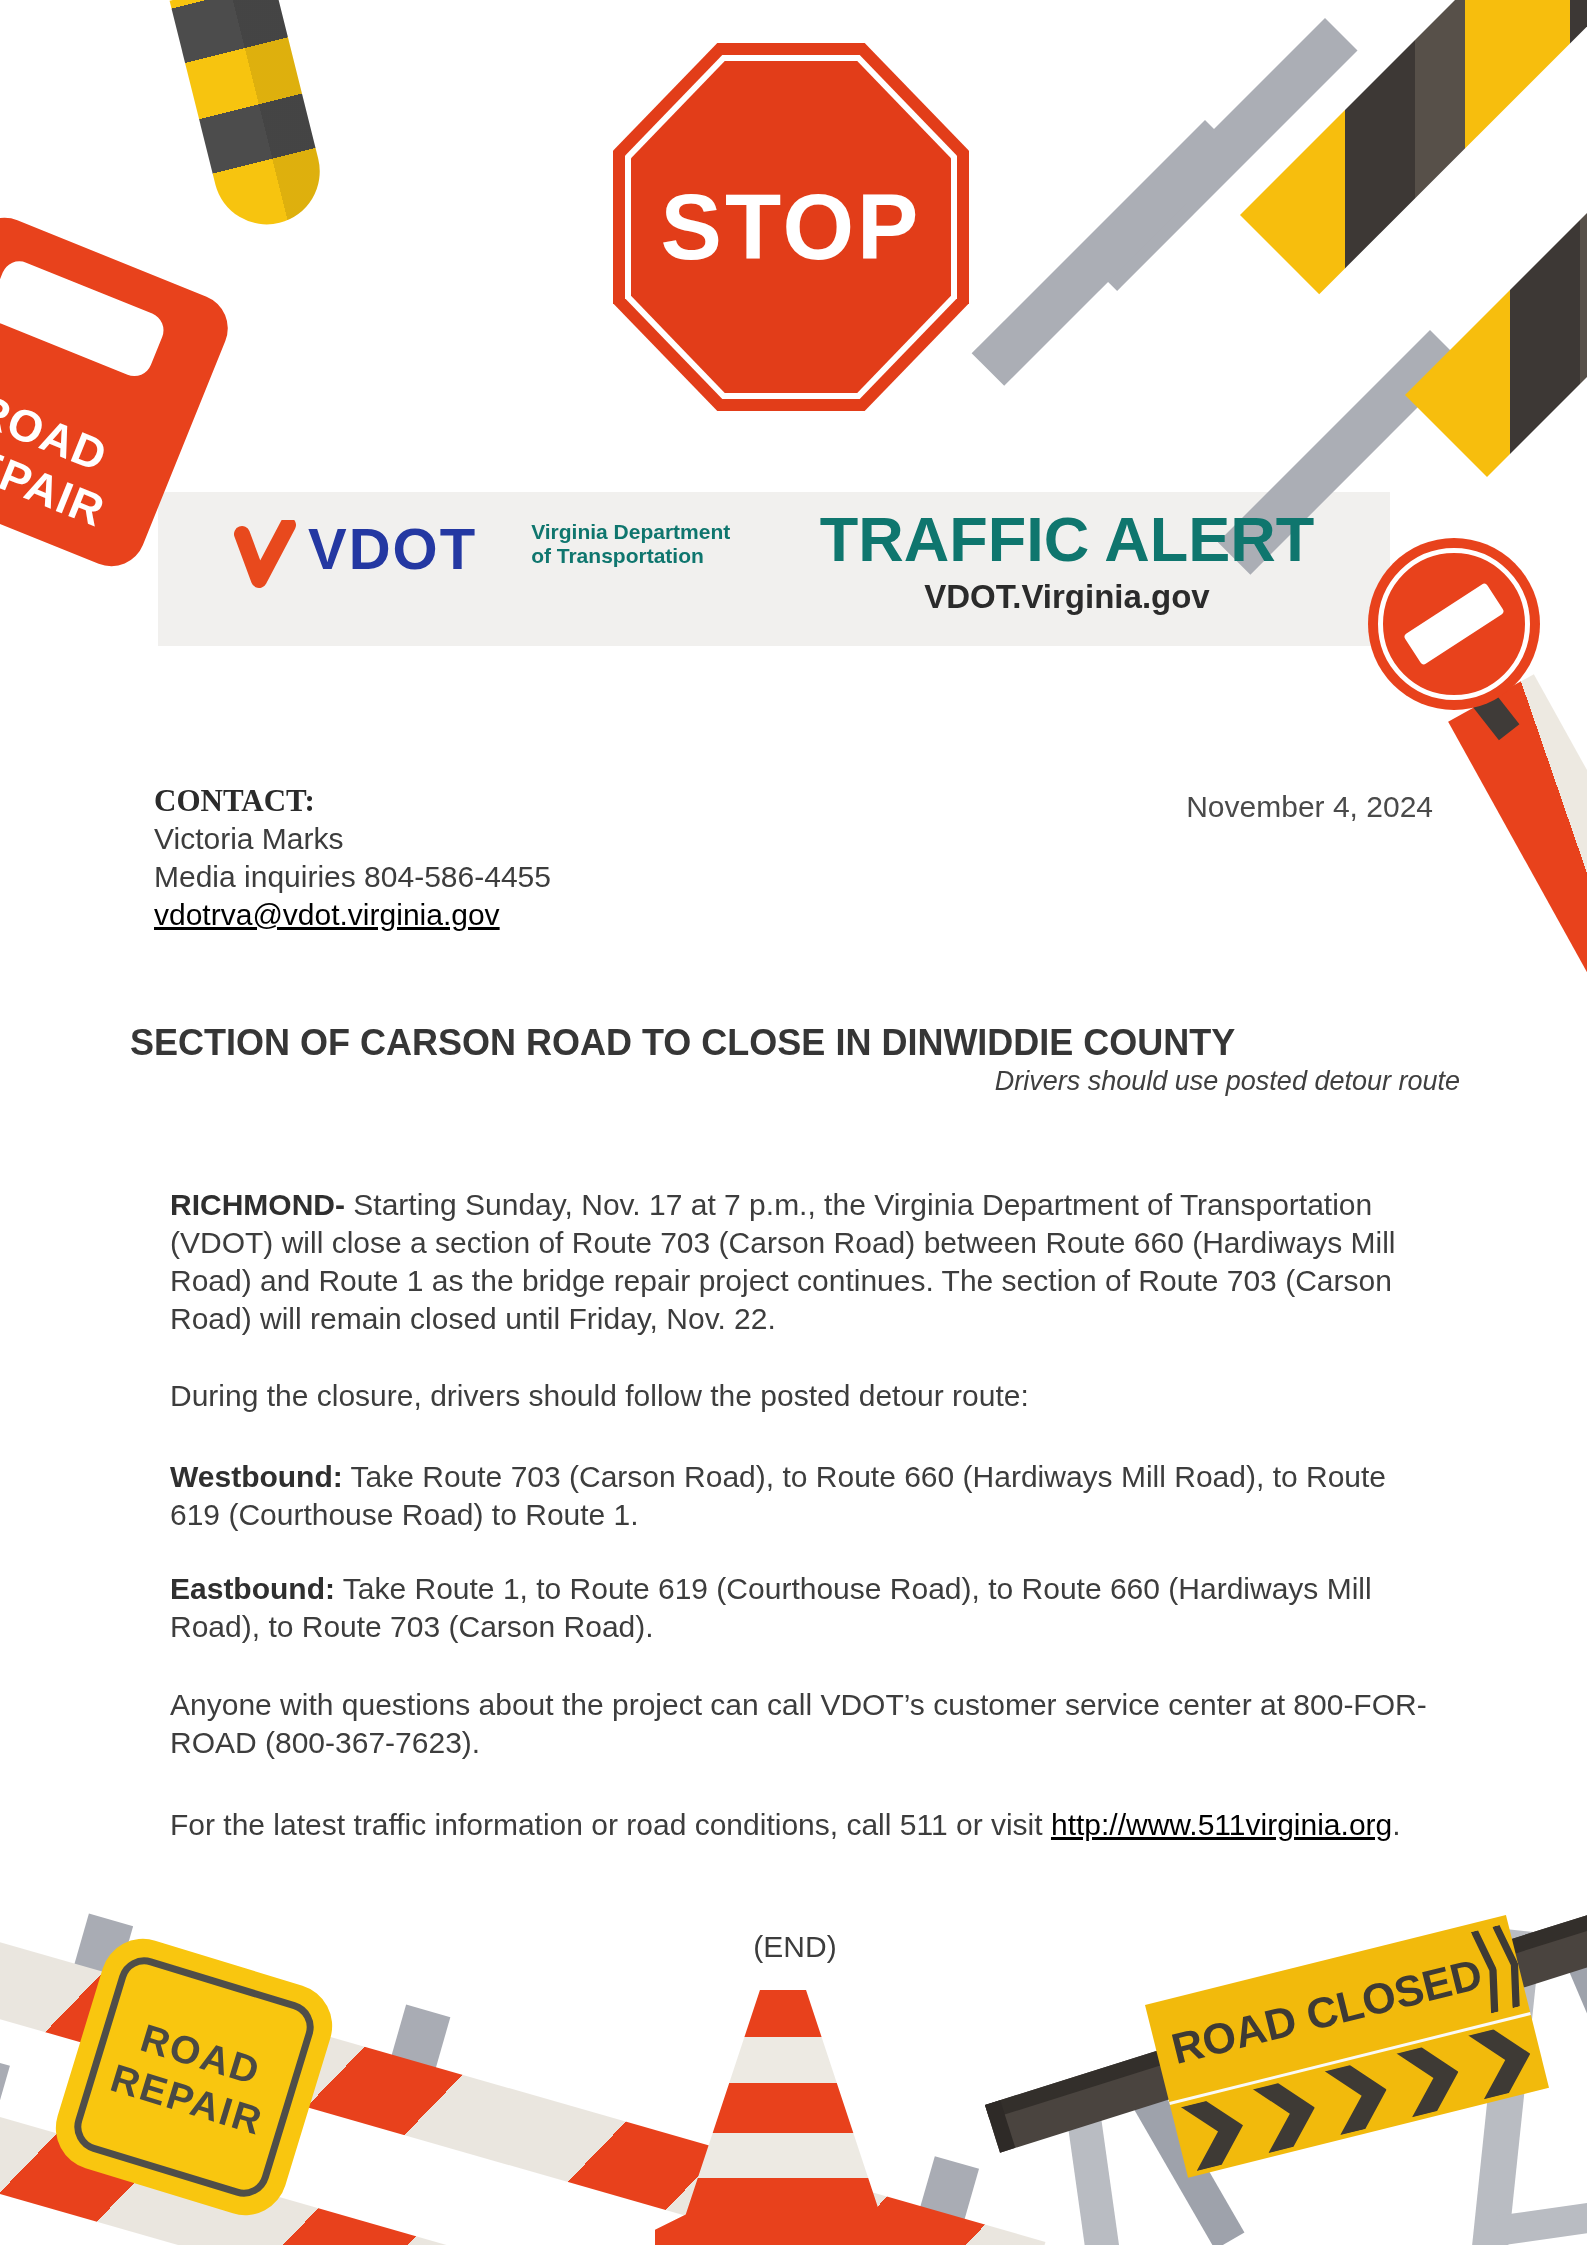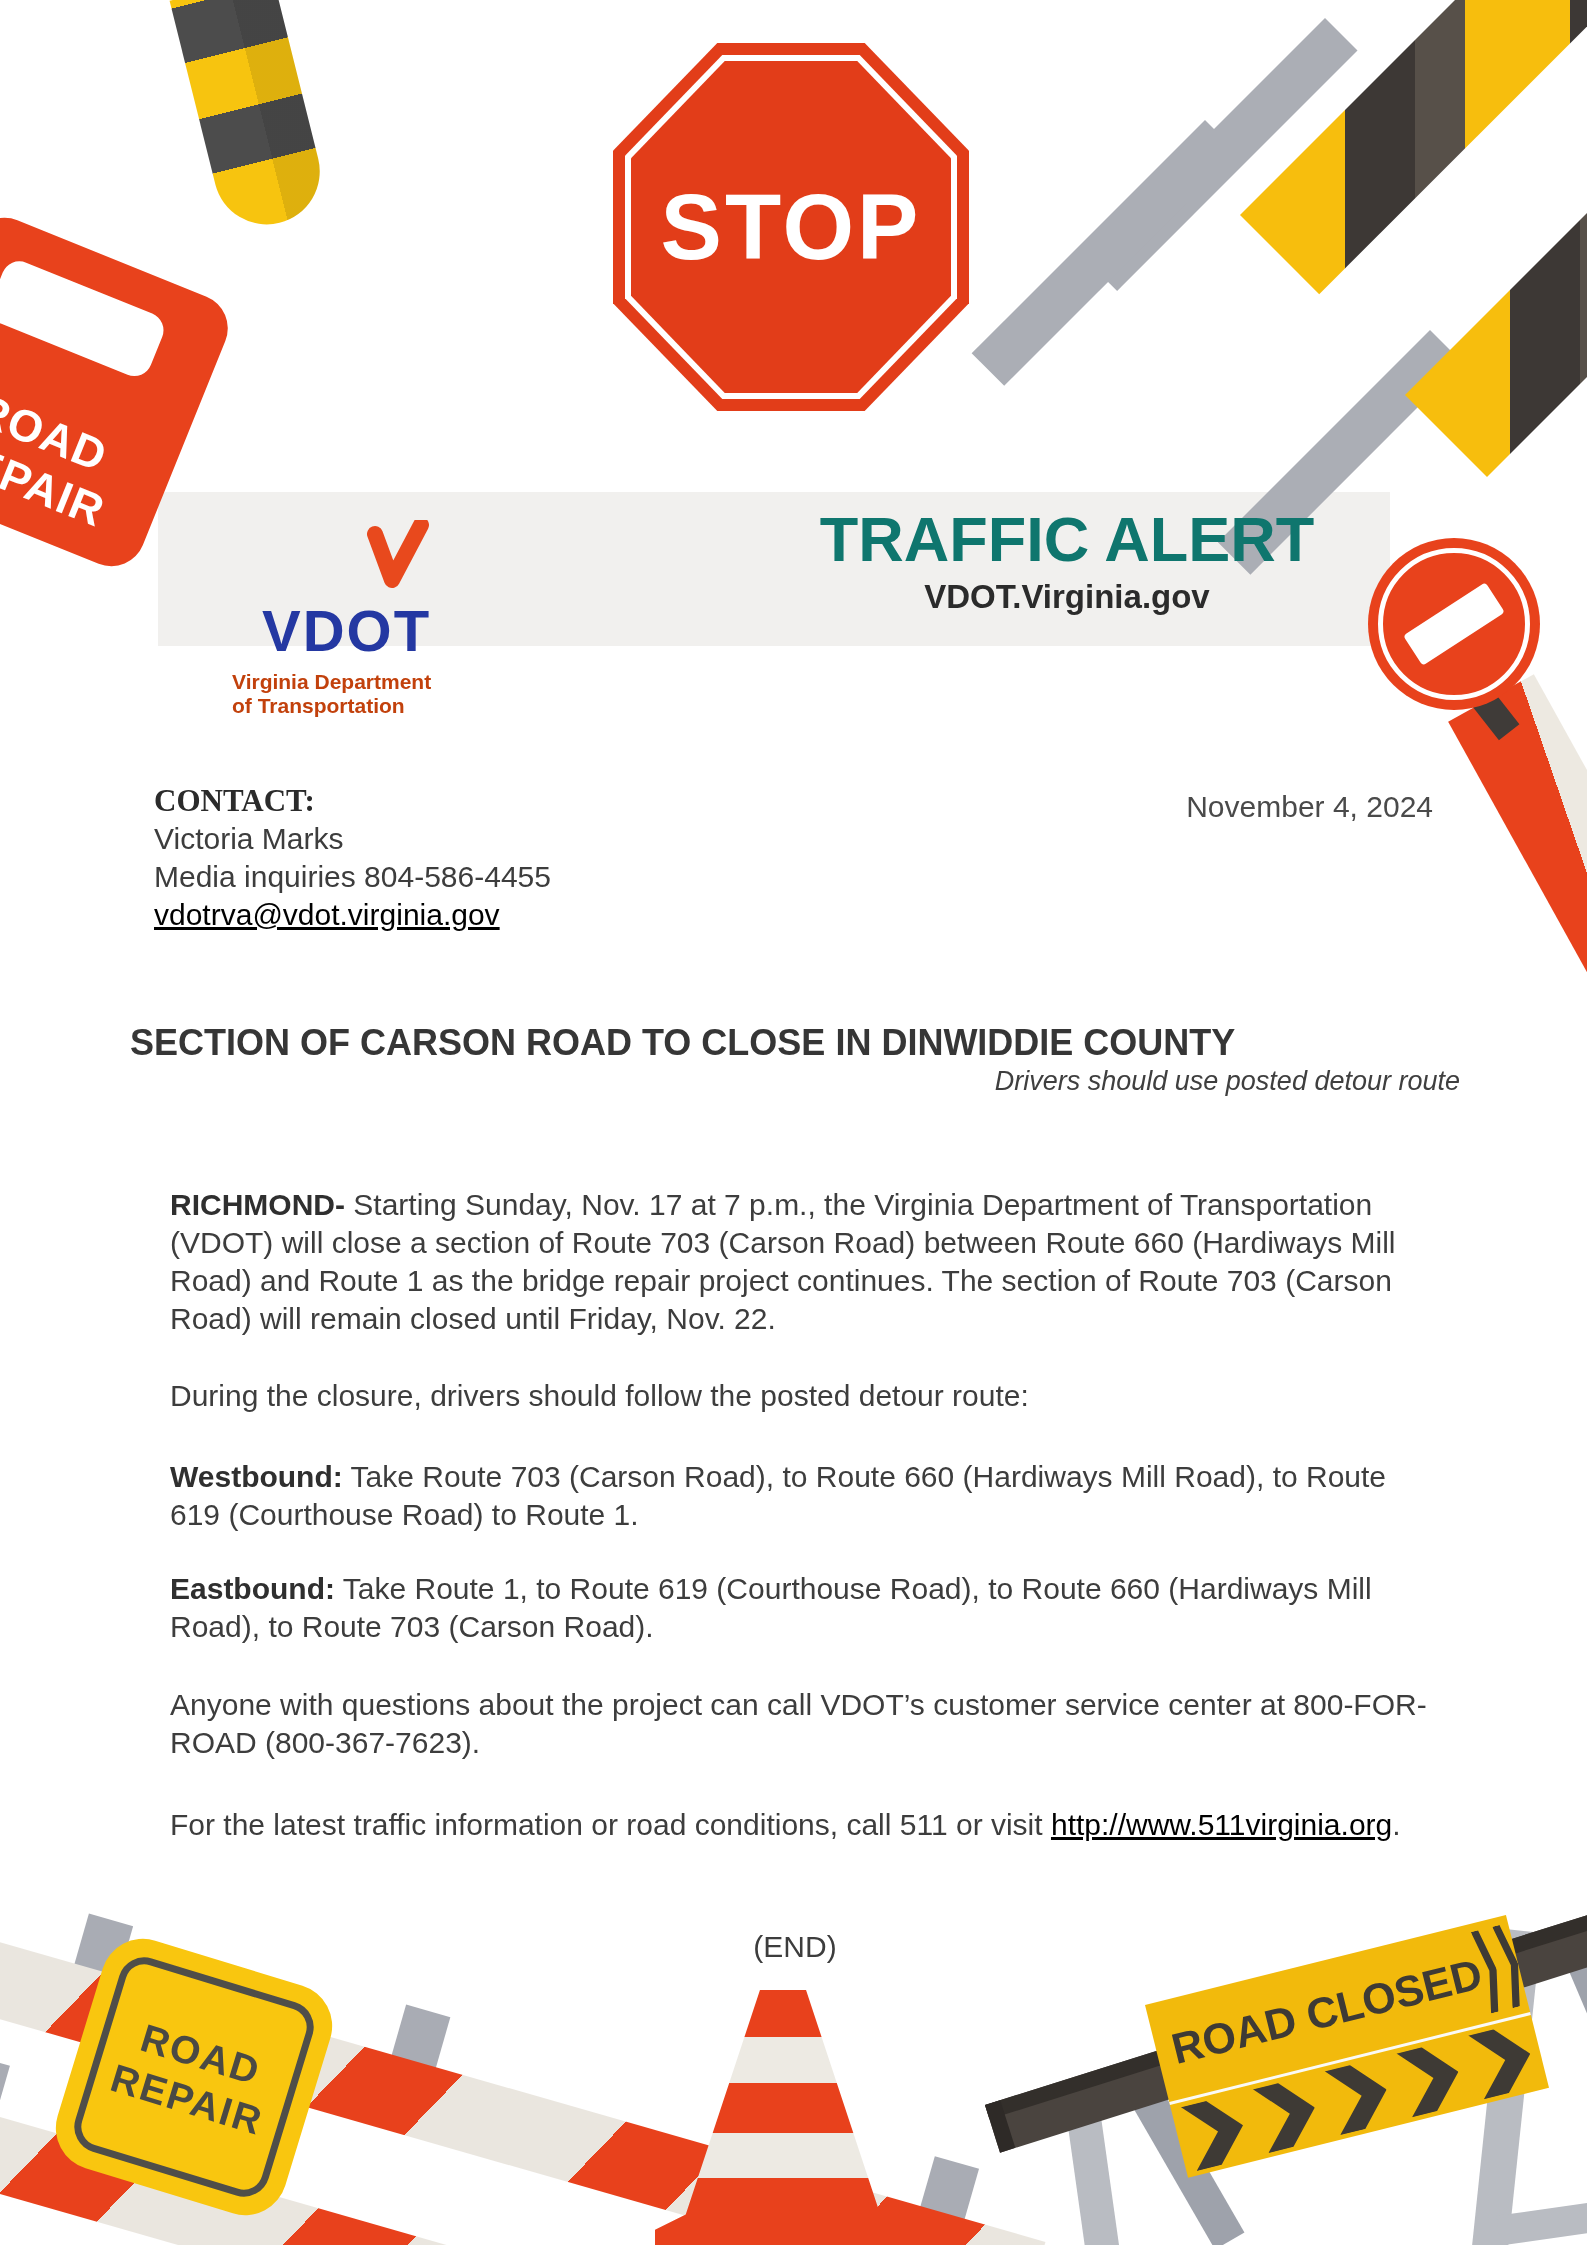--- a/index.html
+++ b/index.html
@@ -2,23 +2,23 @@
 <html><head>
 <meta charset="utf-8">
 <style>
   html,body{margin:0;padding:0;background:#ffffff;}
   .page{position:relative;width:1587px;height:2245px;background:#ffffff;overflow:hidden;
         font-family:"Liberation Sans",sans-serif;}
   .abs{position:absolute;}
 
   
   .band{left:158px;top:492px;width:1232px;height:154px;background:#F1F0EE;z-index:1;}
-  .logo{left:232px;top:520px;display:flex;align-items:flex-end;gap:10px;z-index:2;flex-direction:column;}
+  .logo{left:232px;top:520px;display:flex;align-items:flex-start;gap:10px;z-index:2;}
   .logo-word{font-size:58px;font-weight:bold;color:#2438A2;letter-spacing:2px;line-height:1;}
-  .logo-sub{font-size:21px;line-height:24px;color:#c2410c;font-weight:bold;}
+  .logo-sub{font-size:21px;line-height:24px;color:#0f766e;font-weight:bold;margin-left:44px;}
   .alert-block{left:767px;top:505px;width:600px;text-align:center;z-index:2;}
   .alert-title{font-size:63px;font-weight:bold;color:#0f766e;letter-spacing:0px;line-height:1.1;}
   .alert-site{font-size:33px;font-weight:bold;color:#2b2b2b;margin-top:4px;}
 
   
   .octa{clip-path:polygon(29.3% 0,70.7% 0,100% 29.3%,100% 70.7%,70.7% 100%,29.3% 100%,0 70.7%,0 29.3%);}
   .stop{left:613px;top:43px;width:356px;height:368px;z-index:4;}
   .stop-outer{position:absolute;inset:0;background:#E23D19;}
   .stop-ring{position:absolute;inset:12px;background:#ffffff;}
   .stop-inner{position:absolute;inset:18px;background:#E23D19;display:flex;align-items:center;justify-content:center;}

